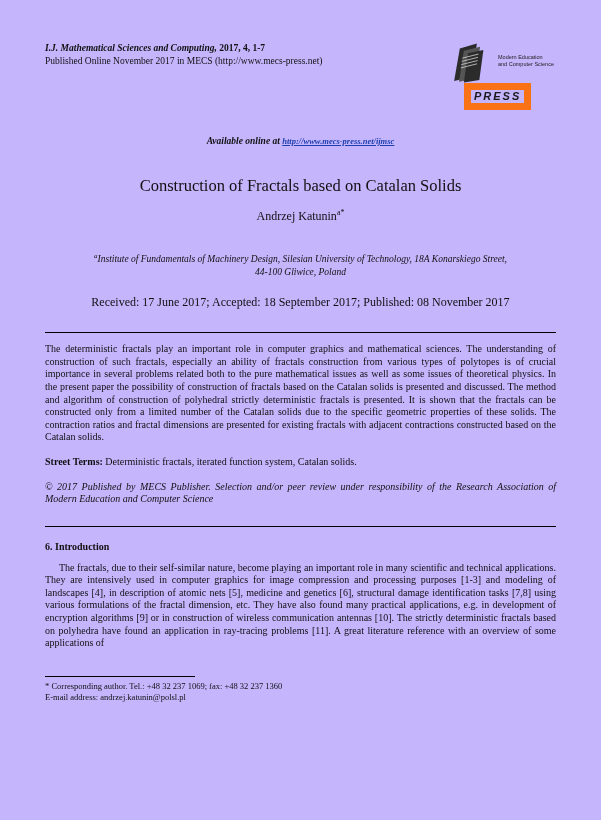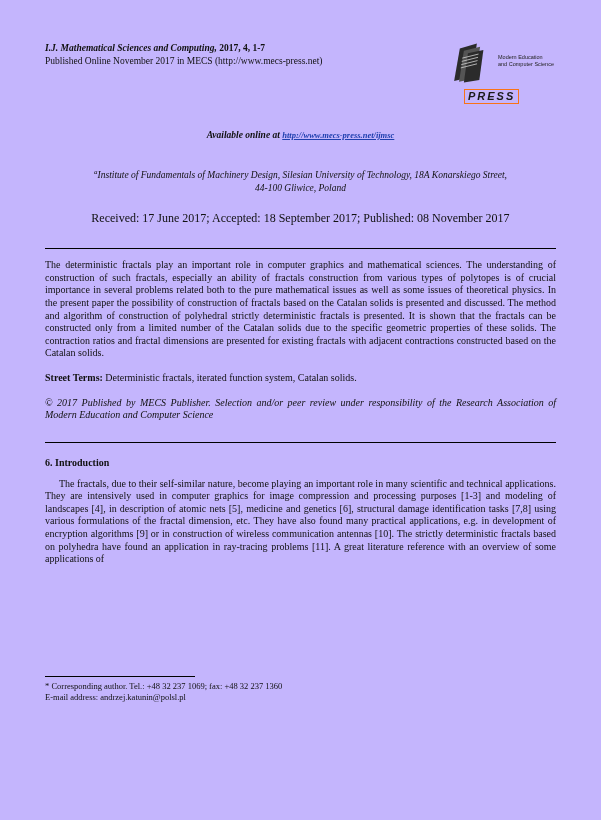--- a/index.html
+++ b/index.html
@@ -15,21 +15,21 @@
   .content{padding:42px 45px 0 45px;}
   
   .head-row{display:flex;justify-content:space-between;align-items:flex-start;}
   .head-left{font-size:9.5px;line-height:13px;}
   .journal-italic{font-weight:bold;font-style:italic;}
   .journal-rest{font-weight:bold;}
   .logo-box{width:110px;text-align:left;position:relative;margin-top:-2px;}
   .logo-top{display:flex;align-items:flex-start;}
   .logo-svg{width:52px;height:46px;flex:0 0 auto;}
   .logo-text{font-family:"Liberation Sans","DejaVu Sans",sans-serif;font-size:5.5px;line-height:6.5px;color:#222;margin-top:14px;}
-  .logo-press{font-family:"Liberation Sans","DejaVu Sans",sans-serif;font-weight:bold;font-style:italic;font-size:11px;letter-spacing:2px;color:#1a1a1a;margin:-6px 0 0 18px;border:1px solid #f97316;display:inline-block;padding:0 3px 1px 3px;}
+  .logo-press{font-family:"Liberation Sans","DejaVu Sans",sans-serif;font-weight:bold;font-style:italic;font-size:11px;letter-spacing:2px;color:#1a1a1a;margin:-6px 0 0 18px;border:7px solid #f97316;display:inline-block;padding:0 3px 1px 3px;}
   
   .available{margin-top:26px;text-align:center;font-size:9.5px;}
   .available .prefix{font-weight:bold;font-style:italic;}
   .available a{font-weight:bold;font-style:italic;font-size:8.5px;color:#1f3fae;text-decoration:underline;cursor:pointer;}
   
   .title{margin-top:30px;text-align:center;font-size:16.5px;}
   .author{margin-top:12px;text-align:center;font-size:12px;}
   .author sup{font-size:8px;}
   .affil{margin-top:26px;text-align:center;font-style:italic;font-size:9.5px;line-height:13px;}
   .affil sup{font-size:7px;font-style:italic;}
@@ -76,21 +76,25 @@
           </div>
         </div>
         <div class="logo-press">PRESS</div>
       </div>
     </div>
 
     <div class="available">
       <span class="prefix">Available online at </span><a>http://www.mecs-press.net/ijmsc</a>
     </div>
 
+    <div class="title">Construction of Fractals based on Catalan Solids</div>
 
+    <div class="author">
+      <span>Andrzej Katunin</span><sup>a*</sup>
+    </div>
 
     <div class="affil">
       <div><sup>a</sup><span>Institute of Fundamentals of Machinery Design, Silesian University of Technology, 18A Konarskiego Street,</span></div>
       <div>44-100 Gliwice, Poland</div>
     </div>
 
     <div class="dates">Received: 17 June 2017; Accepted: 18 September 2017; Published: 08 November 2017</div>
 
     <hr class="rule">
 

